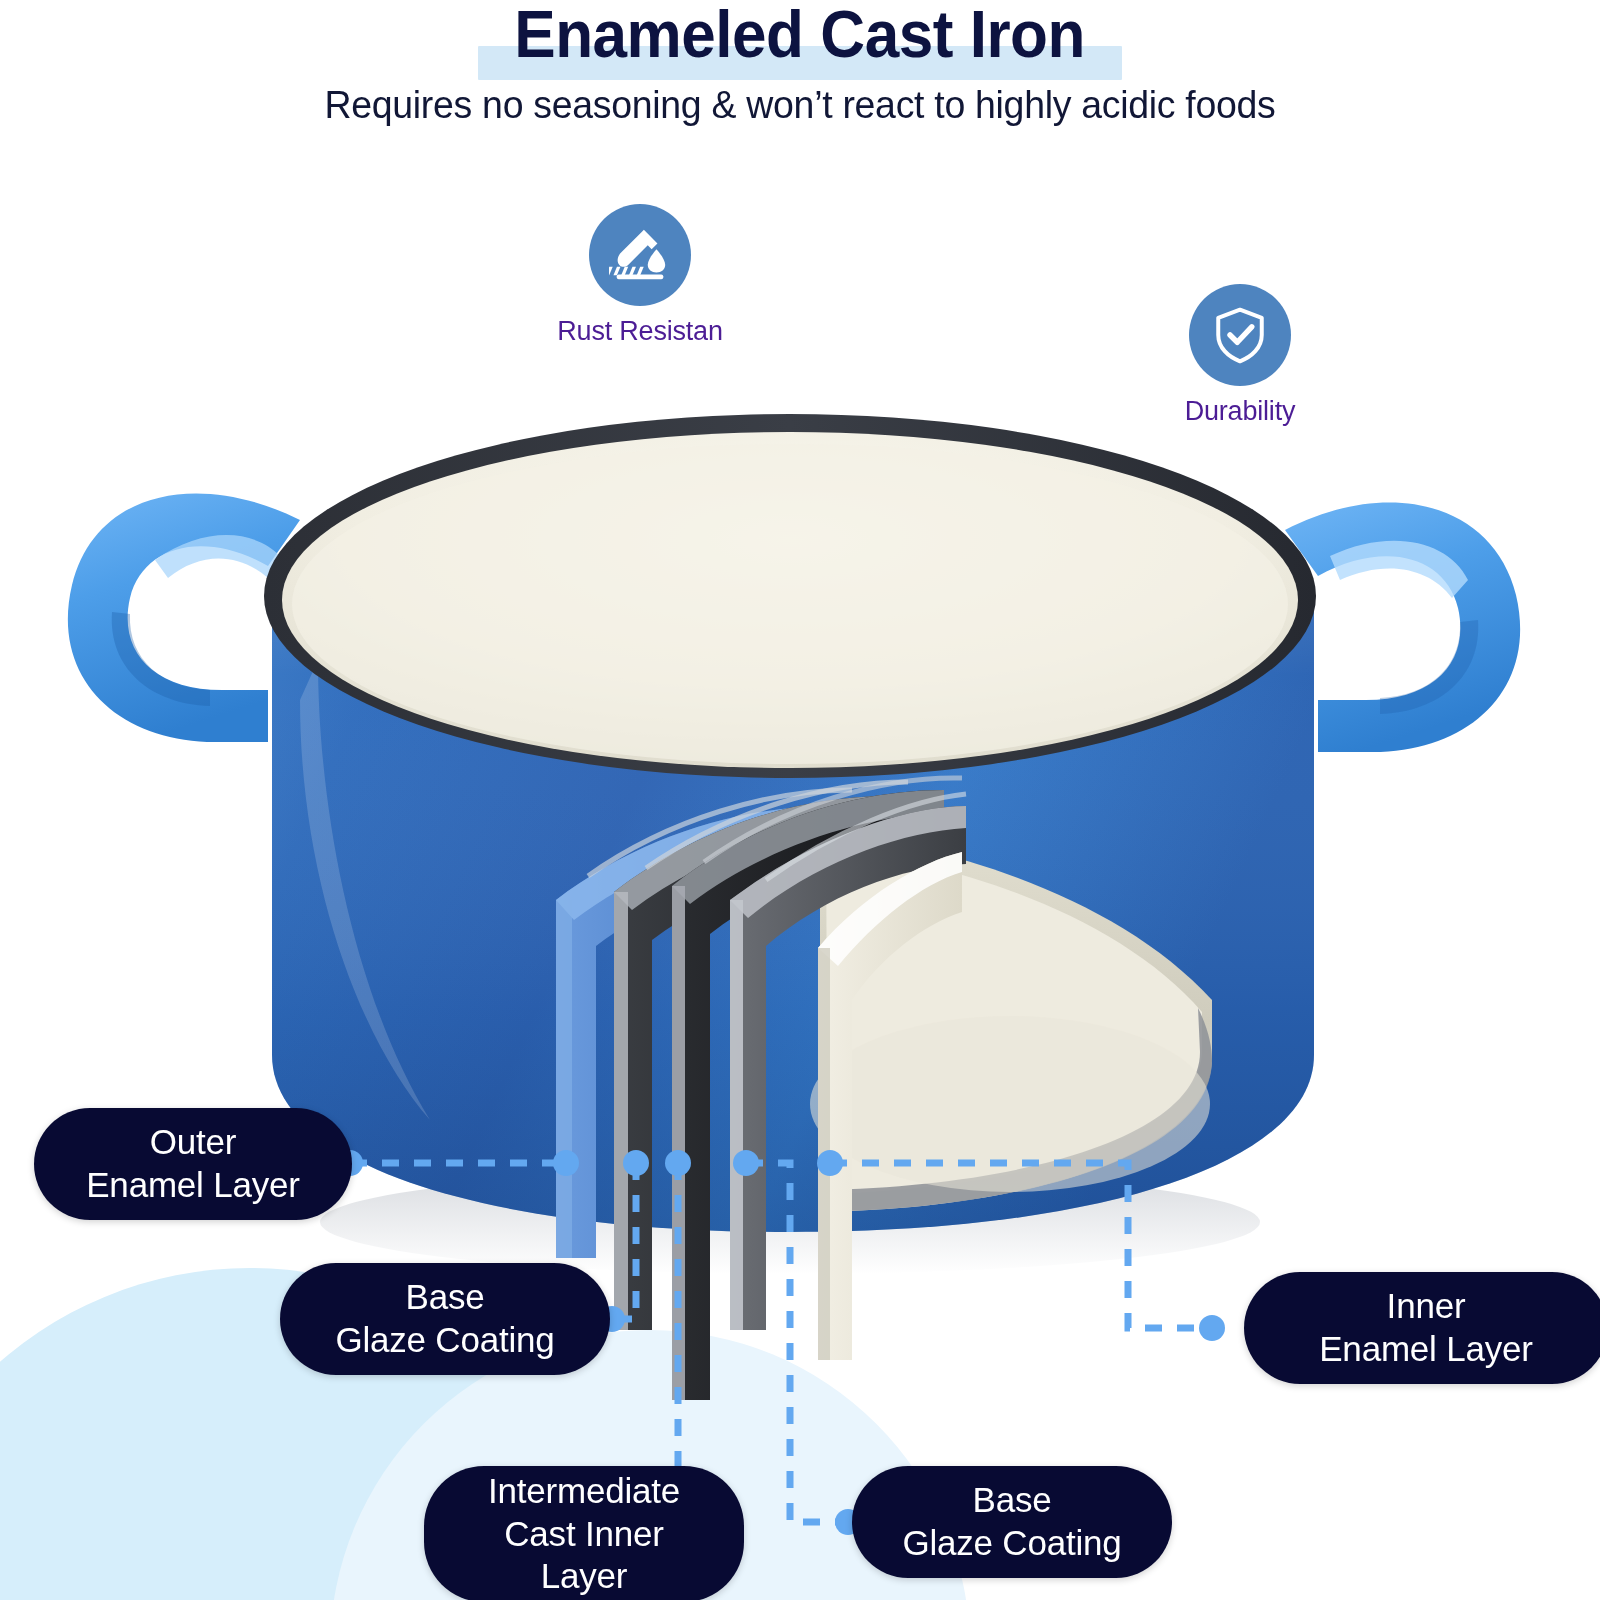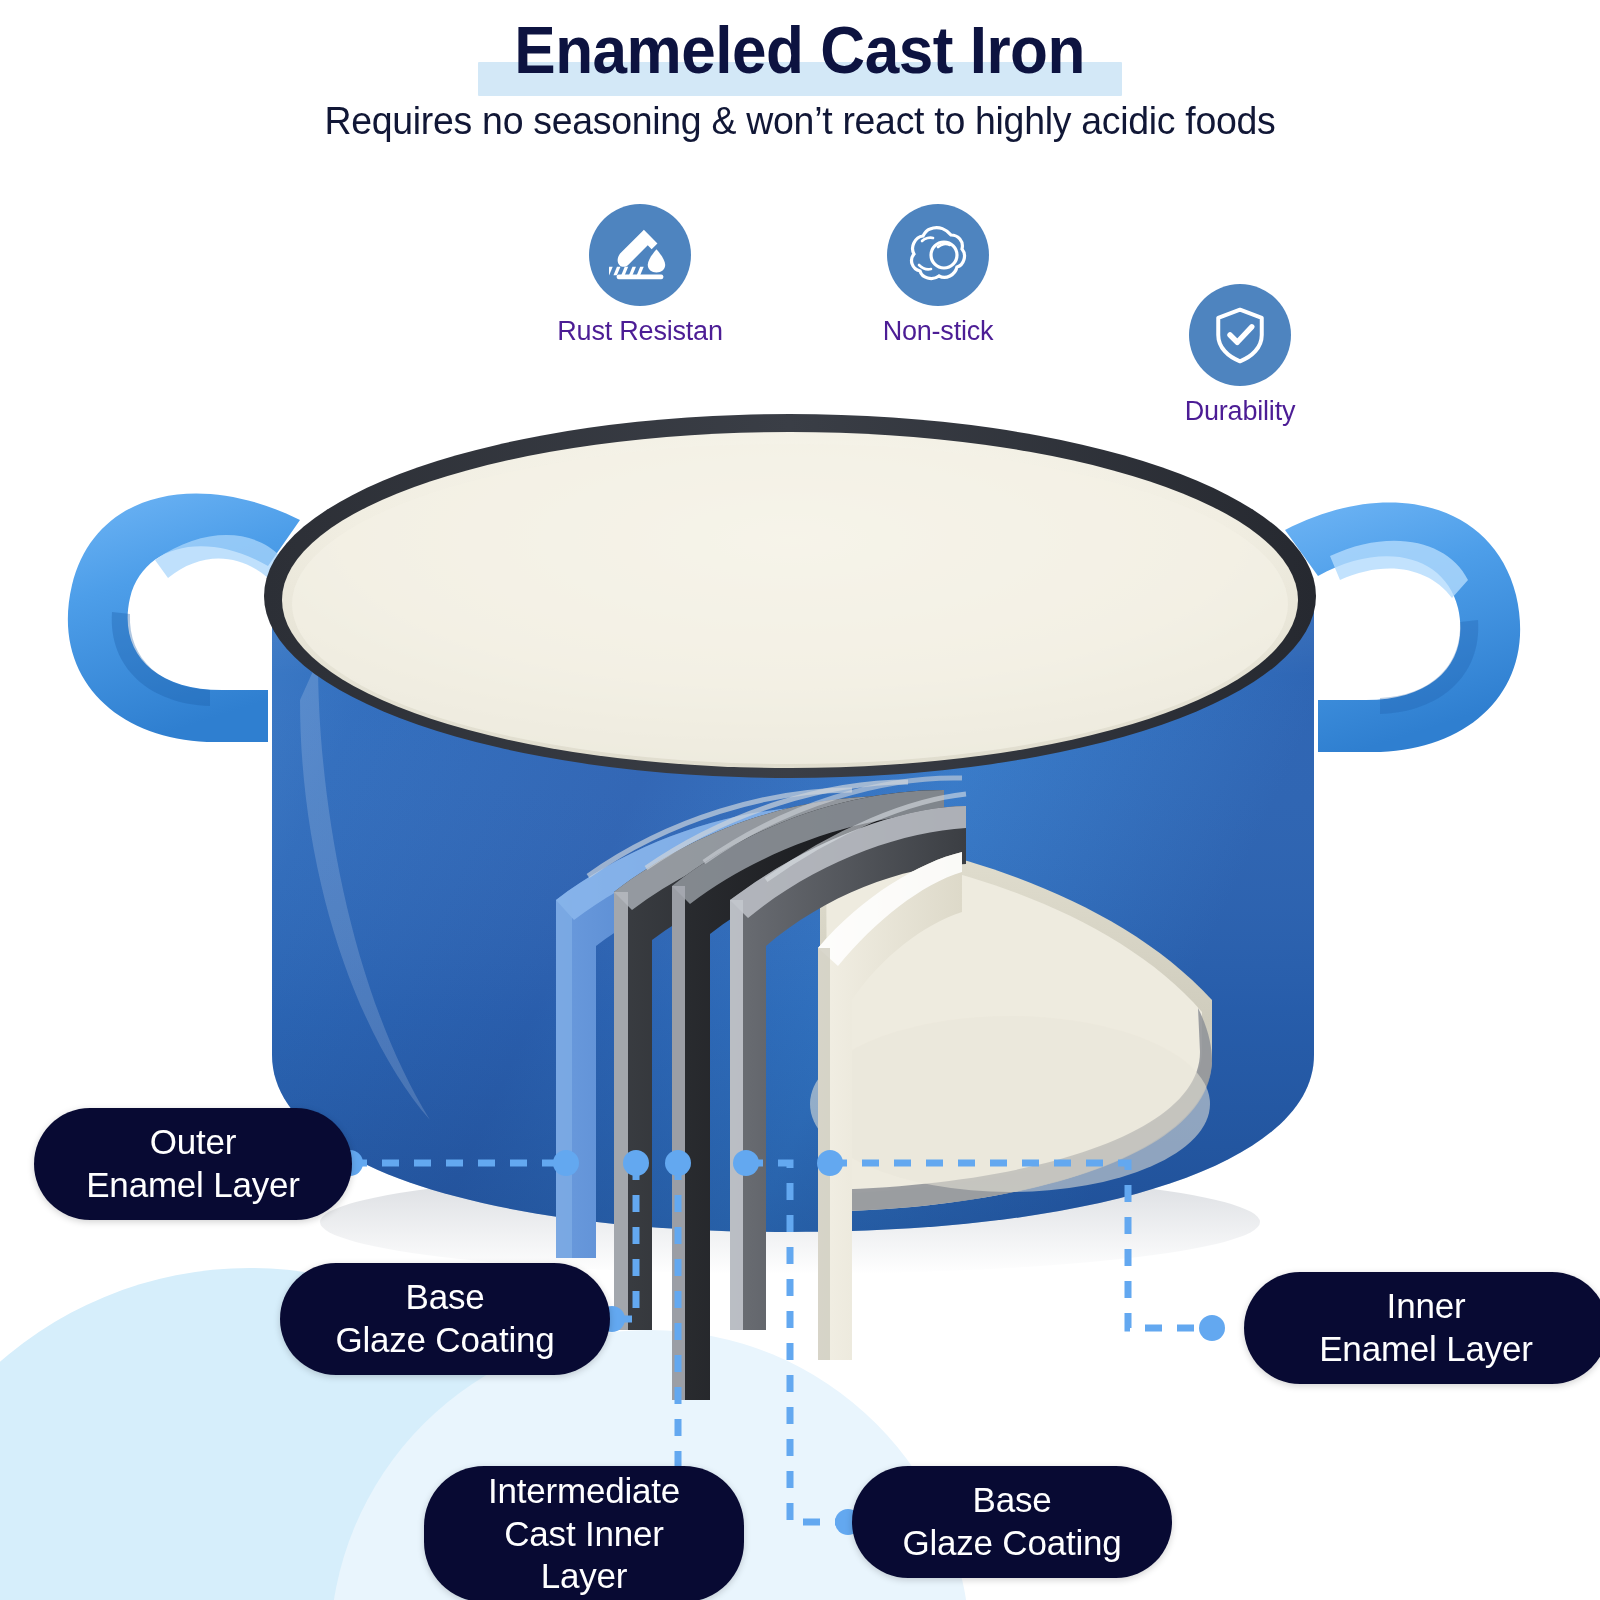--- a/index.html
+++ b/index.html
@@ -25,21 +25,21 @@
     position:absolute;
     left:330px; top:1330px;
     width:640px; height:640px;
     border-radius:50%;
     background:#e9f5fd;
     z-index:0;
   }
 
   
   .header { position:absolute; left:0; top:0; width:1600px; z-index:10; text-align:center; }
-  .title-wrap { position:relative; display:inline-block; margin-top:16px; }
+  .title-wrap { position:relative; display:inline-block; }
   .title-hl {
     position:absolute; left:-18px; right:-18px;
     top:46px; height:34px;
     background:#d3e8f7; z-index:0; border-radius:1px;
   }
   .title {
     position:relative; z-index:1;
     font-size:66px; font-weight:bold;
     color:#0d1340; letter-spacing:-0.5px;
     line-height:1.05;
@@ -306,34 +306,20 @@
             <rect x="26" y="44" width="3.6" height="9" transform="skewX(-22)"></rect>
             <rect x="34" y="44" width="3.6" height="9" transform="skewX(-22)"></rect>
             <rect x="42" y="44" width="3.6" height="9" transform="skewX(-22)"></rect>
             <rect x="50" y="44" width="3.6" height="9" transform="skewX(-22)"></rect>
           </g>
         </svg>
       </div>
       <div class="lbl">Rust Resistan</div>
     </div>
 
-    <div class="feat f2">
-      <div class="circ">
-        <svg width="64" height="64" viewBox="0 0 64 64">
-          <path d="M24,6 C33,2 41,7 45,12 C52,12 58,18 56,26 C61,32 58,42 51,44
-                   C49,52 40,57 33,53 C26,58 16,55 14,48 C6,46 3,37 8,31
-                   C4,24 9,14 17,13 C19,9 21,7 24,6 Z" fill="none" stroke="#fff" stroke-width="3.2"></path>
-          <circle cx="38" cy="32" r="13" fill="none" stroke="#fff" stroke-width="3.2"></circle>
-          <path d="M32,24 C35,21 40,20 44,22" fill="none" stroke="#fff" stroke-width="2.6" stroke-linecap="round"></path>
-          <path d="M16,18 C19,15 24,14 27,15" fill="none" stroke="#fff" stroke-width="2.6" stroke-linecap="round"></path>
-          <path d="M13,42 C16,45 21,47 25,46" fill="none" stroke="#fff" stroke-width="2.6" stroke-linecap="round"></path>
-        </svg>
-      </div>
-      <div class="lbl">Non-stick</div>
-    </div>
 
     <div class="feat f3">
       <div class="circ">
         <svg width="58" height="58" viewBox="0 0 64 64">
           <path d="M32,4 L56,13 L56,32 C56,46 45,56 32,61 C19,56 8,46 8,32 L8,13 Z" fill="none" stroke="#fff" stroke-width="4.4" stroke-linejoin="round"></path>
           <path d="M21,32 L29,40 L45,23" fill="none" stroke="#fff" stroke-width="6" stroke-linecap="round" stroke-linejoin="round"></path>
         </svg>
       </div>
       <div class="lbl">Durability</div>
     </div>

